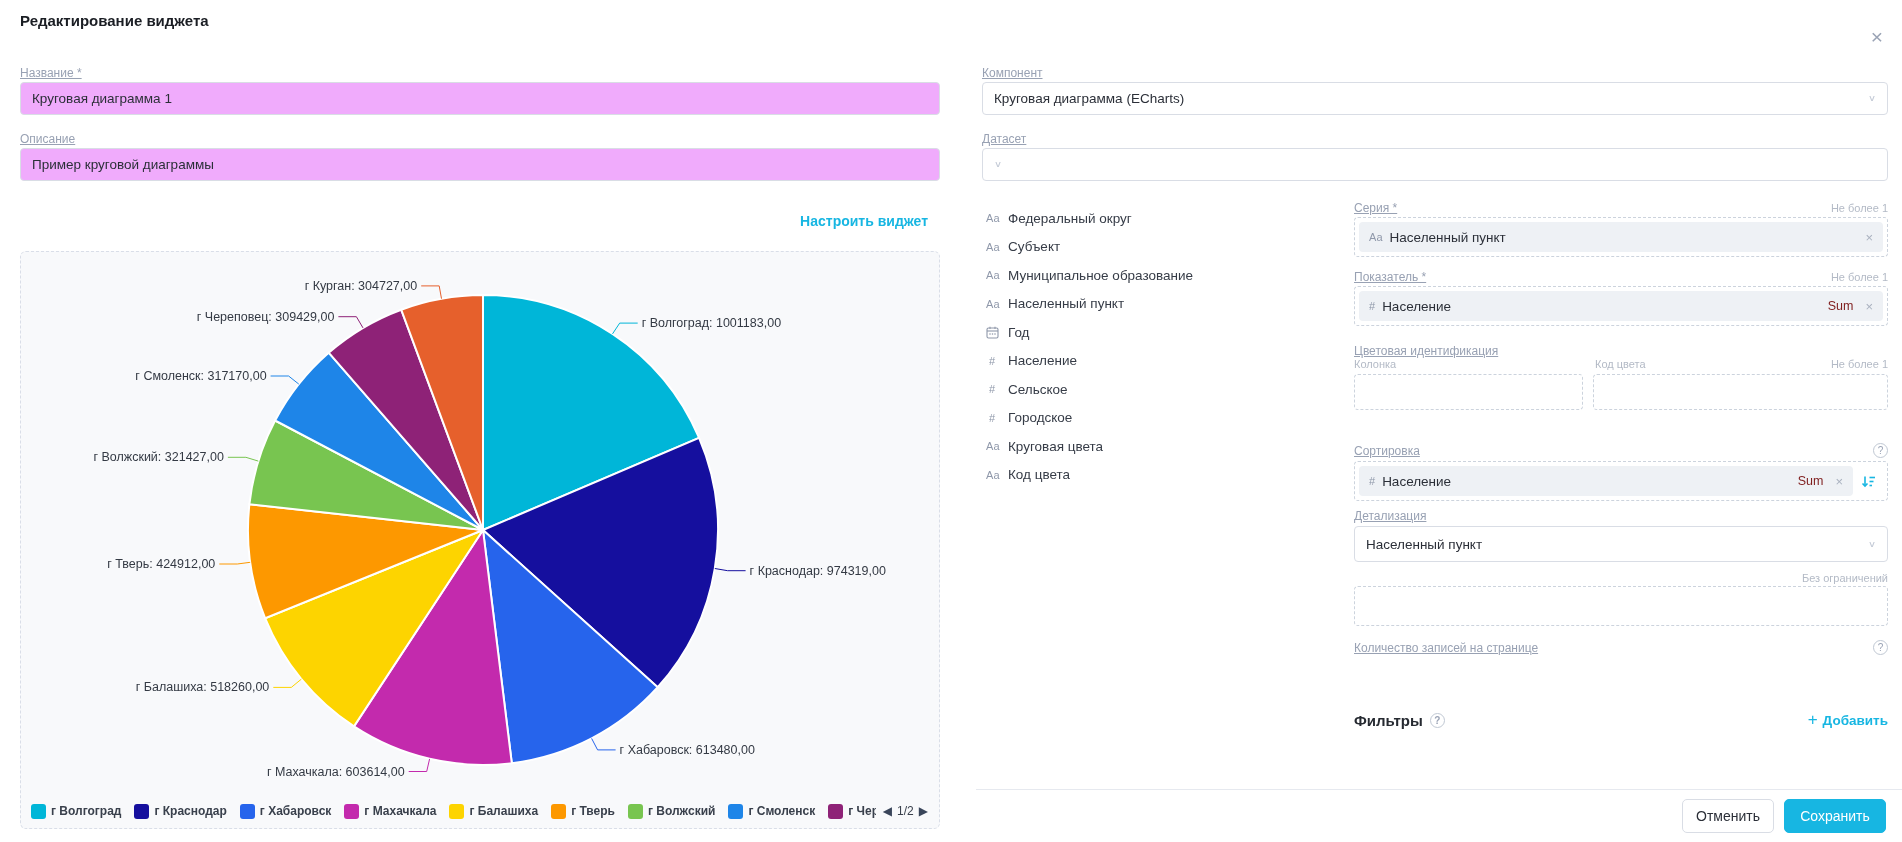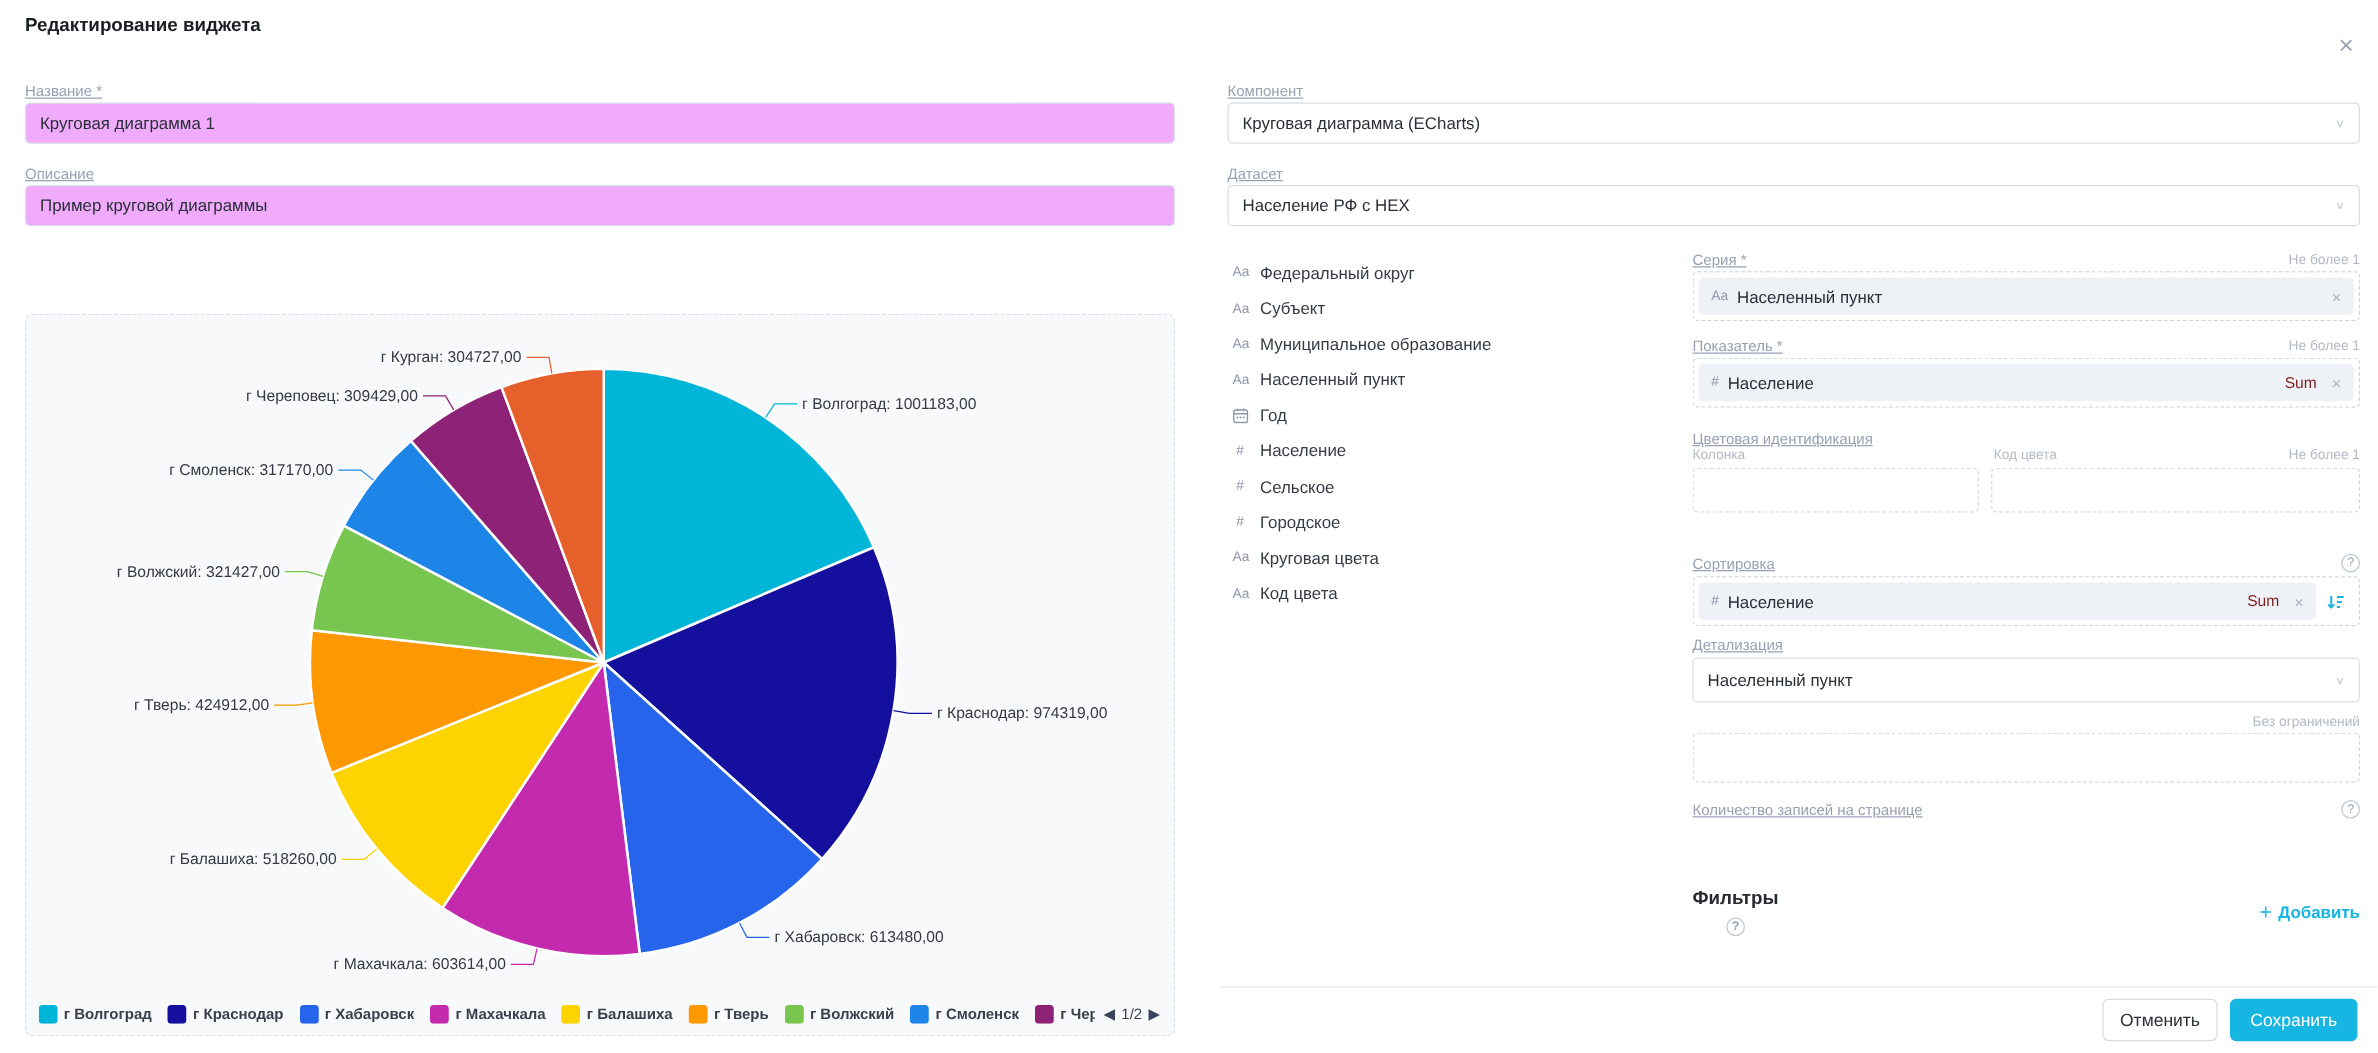--- a/index.html
+++ b/index.html
@@ -41,21 +41,21 @@
   .dropzone { position:absolute; border:1px dashed #ccd3dd; border-radius:4px; background:#fff; display:flex; align-items:center; padding:4px; }
   .chip { background:#eef1f5; border-radius:4px; height:100%; flex:1; display:flex; align-items:center; padding:0 10px; }
   .chip-prefix { font-size:11px; color:#8f98aa; margin-right:7px; }
   .chip-text { font-size:13.5px; color:#2b2f38; flex:1; }
   .chip-agg { font-size:12.5px; color:#7f1d1d; margin-right:12px; cursor:pointer; }
   .chip-x { font-size:13px; color:#a9b1bf; cursor:pointer; }
   .sort-btn { width:30px; display:flex; justify-content:center; align-items:center; cursor:pointer; }
 
   .help-icon { width:15px; height:15px; border:1px solid #c0c8d3; border-radius:50%; font-size:10px; color:#9aa3b5; display:inline-flex; align-items:center; justify-content:center; cursor:pointer; }
 
-  .filters-label { font-size:15px; font-weight:bold; color:#262a31; display:flex; align-items:center; gap:7px;flex-direction:column; }
+  .filters-label { font-size:15px; font-weight:bold; color:#262a31; display:flex; align-items:center; gap:7px; }
   .add-link { font-size:13.5px; color:#17b6e2; cursor:pointer; display:flex; align-items:center; gap:5px; font-weight:bold; }
   .plus-glyph { font-size:17px; font-weight:normal; }
 
   .footer-divider { left:976px; top:789px; width:926px; height:1px; background:#e6e9ef; }
   .btn { position:absolute; height:34px; border-radius:5px; font-size:14px; display:flex; align-items:center; justify-content:center; cursor:pointer; font-family:"Liberation Sans",sans-serif; }
   .btn-cancel { left:1682px; top:799px; width:92px; background:#fff; border:1px solid #d9dde5; color:#2b2f38; }
   .btn-save { left:1784px; top:799px; width:102px; background:#17b6e2; border:1px solid #17b6e2; color:#fff; }
 
   svg text { font-family:"Liberation Sans",sans-serif; }
 </style>
@@ -70,20 +70,21 @@
   <div class="abs field-label" style="left:20px; top:66px;">Название *</div>
   <div class="abs" style="left:20px; top:82px; width:920px; height:33px;">
     <input class="text-input" value="Круговая диаграмма 1" style="">
   </div>
 
   <div class="abs field-label" style="left:20px; top:132px;">Описание</div>
   <div class="abs" style="left:20px; top:148px; width:920px; height:33px;">
     <input class="text-input" value="Пример круговой диаграммы" style="">
   </div>
 
+  <div class="abs configure-link">Настроить виджет</div>
 
   <div class="abs chart-panel">
     <svg id="pie-svg" width="920" height="578" viewBox="0 0 920 578">
         <path d="M 462 278 L 462.0 43.0 A 235 235 0 0 1 678.1 185.8 Z" fill="#00b6d8" stroke="#ffffff" stroke-width="2"></path>
         <polyline points="591.5,81.9 598.7,71.1 616.7,71.1" fill="none" stroke="#00b6d8" stroke-width="1"></polyline>
         <text x="620.7" y="75.1" text-anchor="start" font-size="12.5" fill="#343a44">г Волгоград: 1001183,00</text>
         <path d="M 462 278 L 678.1 185.8 A 235 235 0 0 1 636.7 435.2 Z" fill="#150f9e" stroke="#ffffff" stroke-width="2"></path>
         <polyline points="693.8,316.5 706.6,318.7 724.6,318.7" fill="none" stroke="#150f9e" stroke-width="1"></polyline>
         <text x="728.6" y="322.7" text-anchor="start" font-size="12.5" fill="#343a44">г Краснодар: 974319,00</text>
         <path d="M 462 278 L 636.7 435.2 A 235 235 0 0 1 490.8 511.2 Z" fill="#2664ec" stroke="#ffffff" stroke-width="2"></path>
@@ -159,21 +160,20 @@
   </div>
 
   <div class="abs field-label" style="left:982px; top:66px;">Компонент</div>
   <div class="abs select-box" style="left:982px; top:82px; width:906px; height:33px;">
     <span class="sel-text">Круговая диаграмма (ECharts)</span>
     <span class="chevron">∨</span>
   </div>
 
   <div class="abs field-label" style="left:982px; top:132px;">Датасет</div>
   <div class="abs select-box" style="left:982px; top:148px; width:906px; height:33px;">
-    <span class="sel-text">Население РФ с HEX</span>
     <span class="chevron">∨</span>
   </div>
 
   <div class="abs fields-panel" id="fields-panel">
       <div class="field-item">
         <span class="field-ic">Аа</span>
         <span class="field-txt">Федеральный округ</span>
       </div>
       <div class="field-item">
         <span class="field-ic">Аа</span>

